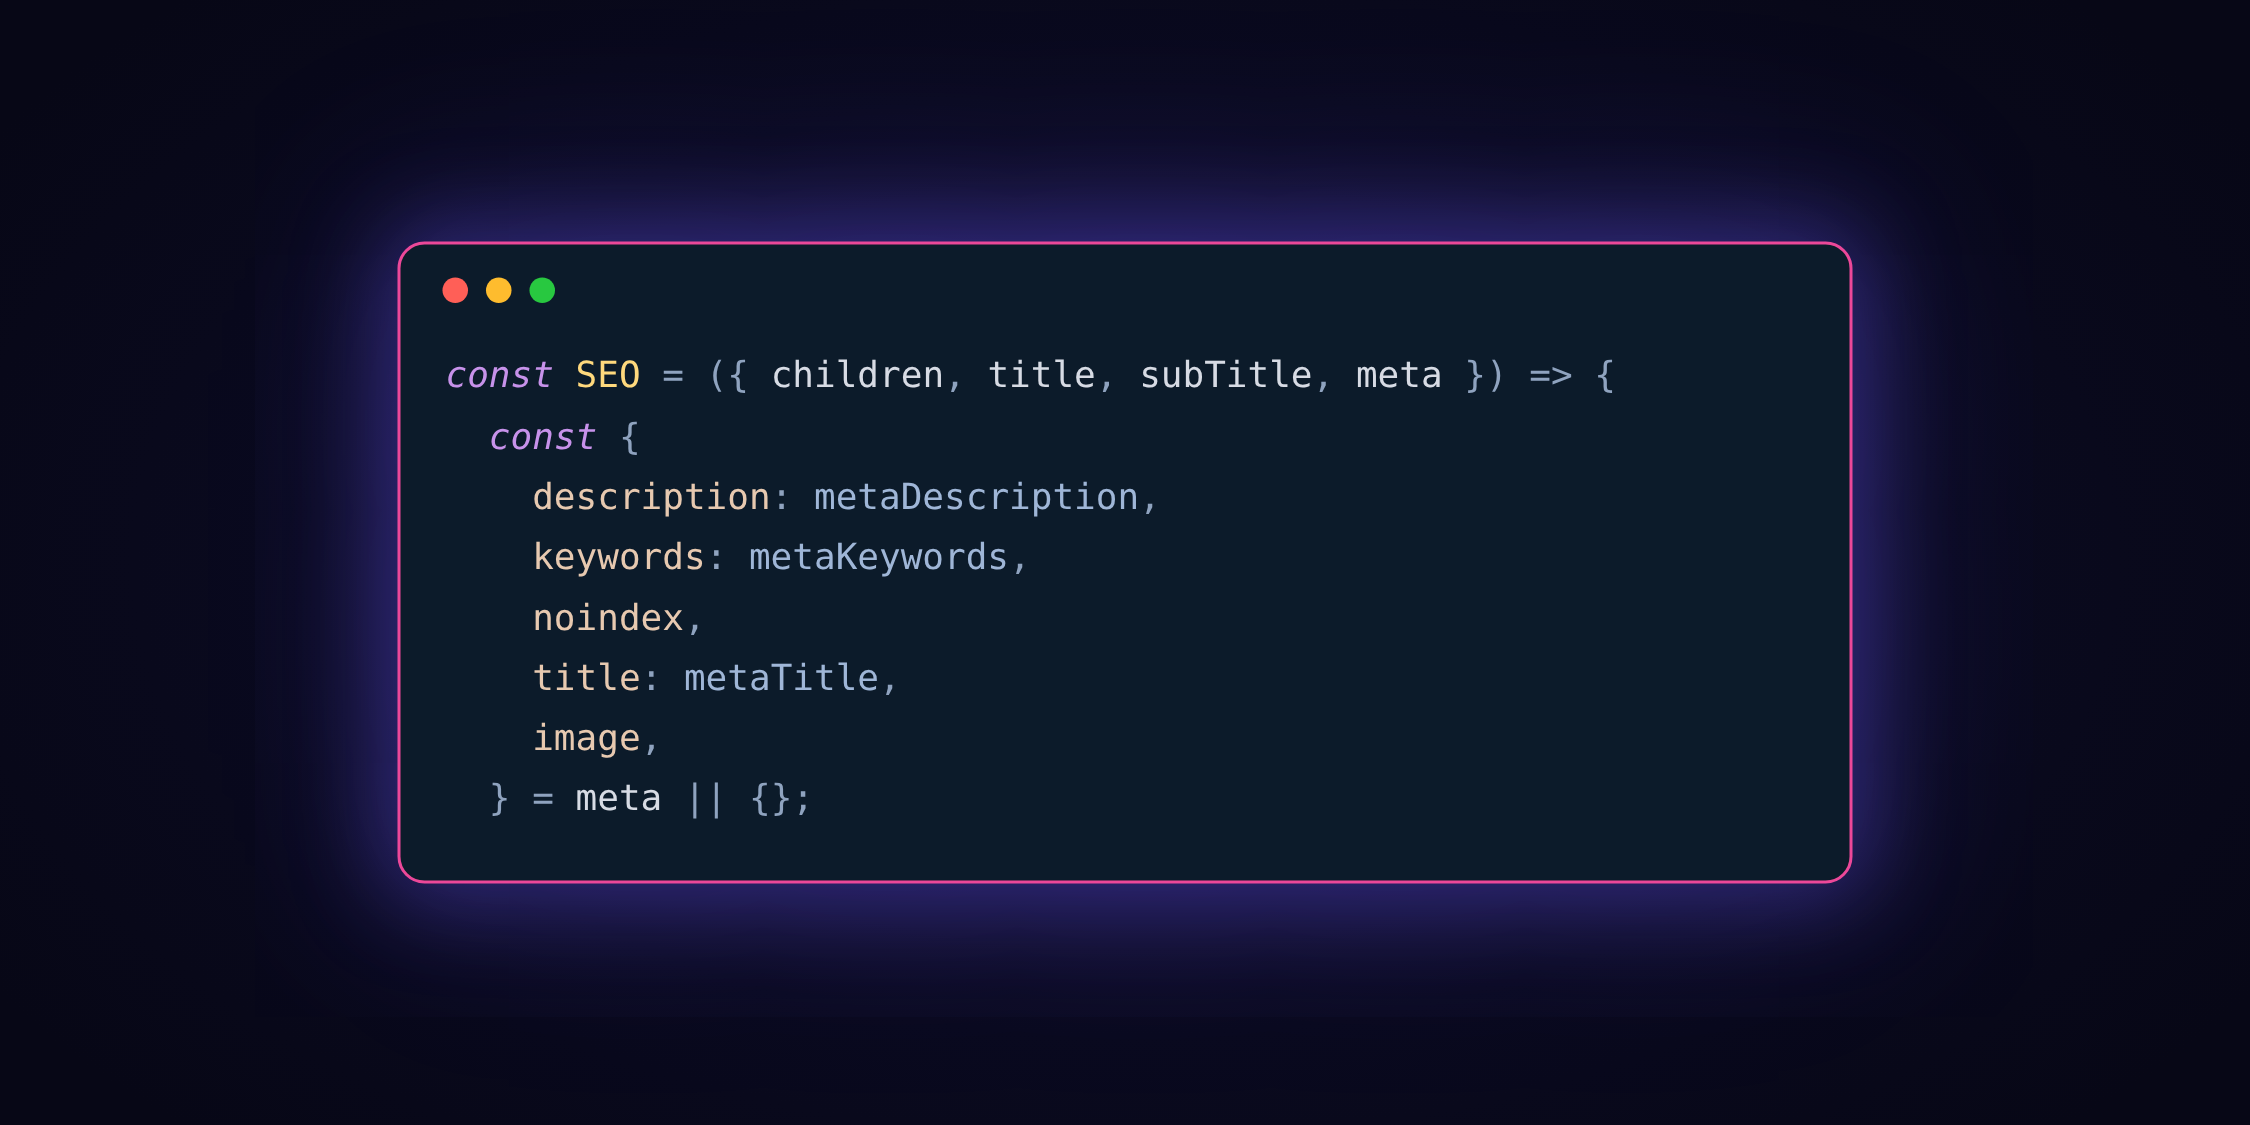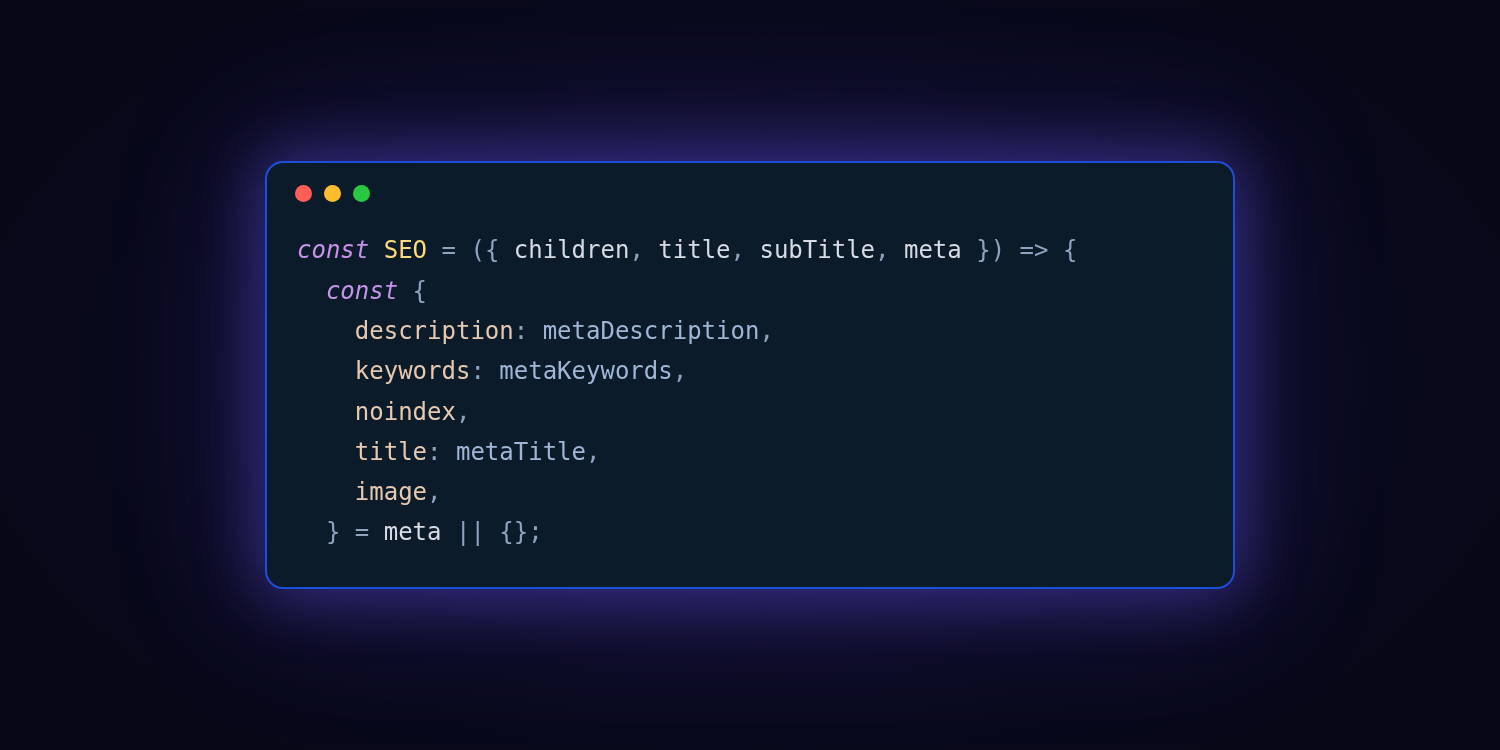--- a/index.html
+++ b/index.html
@@ -7,21 +7,21 @@
   body {
     background: radial-gradient(ellipse 60% 70% at 50% 50%, #1a1440 0%, #0a0a1f 60%, #070716 100%);
     display: flex;
     align-items: center;
     justify-content: center;
     font-family: ui-monospace, "SF Mono", "Menlo", "Consolas", monospace;
   }
   .window {
     width: 970px;
     background: #0c1b2a;
-    border: 2px solid #1d4ed8;
+    border: 2px solid #ec4899;
     border-radius: 18px;
     box-shadow: 0 0 60px 10px rgba(107,89,255,0.35), 0 0 140px 20px rgba(107,89,255,0.18);
     overflow: hidden;
   }
   .titlebar {
     display: flex;
     gap: 12px;
     padding: 22px 28px 10px 28px;
   }
   .dot {

